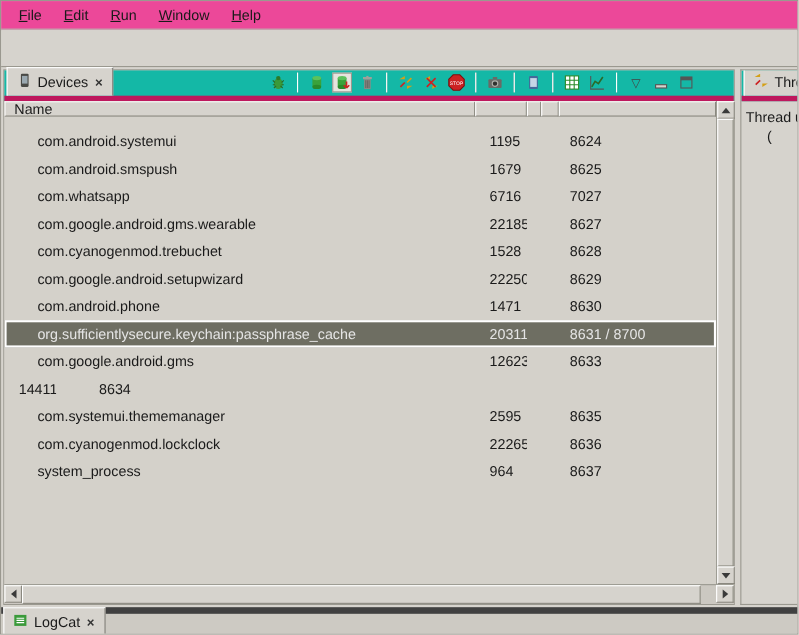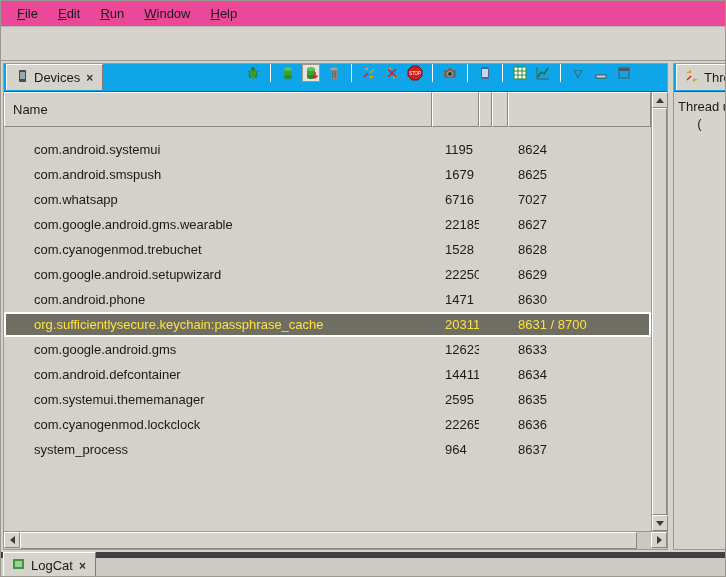--- a/index.html
+++ b/index.html
@@ -8,46 +8,46 @@
 
   
   .menubar { position:absolute; top:0; left:0; right:0; height:26px; display:flex; align-items:center; padding-left:6px; background:#ec4899; border-bottom:1px solid #bab7b0; }
   .menu-item { padding:4px 10px; cursor:default; }
   .toolbar-strip { position:absolute; top:27px; left:0; right:0; height:33px; background:#d6d3cd; border-bottom:1px solid #9a988f; }
 
   
   .devices-panel { position:absolute; top:62px; left:2px; width:665px; height:487px; background:#d6d3cd; border:1px solid #9a988f; }
   .threads-panel { position:absolute; top:62px; left:672px; right:0; height:487px; background:#d6d3cd; border:1px solid #9a988f; border-right:none; overflow:hidden; }
 
-  .tabbar { height:28px; display:flex; align-items:flex-start; background:#0ea5e9; border-bottom:1px solid #be185d; }
+  .tabbar { height:28px; display:flex; align-items:flex-end; background:#14b8a6; border-bottom:5px solid #be185d; }
   .tab { display:inline-flex; align-items:center; gap:5px; height:26px; padding:0 8px; background:#d6d3cd;
          border-top:1px solid #fff; border-left:1px solid #fff; border-right:1px solid #7e7c76; margin-left:2px; white-space:nowrap; }
   .tab .close { font-weight:bold; font-size:12px; color:#333; padding:0 1px; cursor:default; }
 
   .panel-toolbar { margin-left:auto; display:flex; align-items:center; gap:5px; padding-right:34px; padding-bottom:3px; }
   .ticon { width:18px; height:18px; display:flex; align-items:center; justify-content:center; }
   .ticon.pressed { background:#e6e4de; border:1px solid #9a988f; }
   .sep { width:1px; height:18px; background:#9a988f; border-right:1px solid #fff; margin:0 3px; }
   .glyph { font-family:"DejaVu Sans", sans-serif; font-size:11px; color:#444; }
 
   
   .table-wrap { position:absolute; top:28px; left:0; right:0; bottom:18px; display:flex; }
   .table-main { flex:1; display:flex; flex-direction:column; overflow:hidden; background:#d4d1ca; }
-  .thead { height:35px; display:flex; background:#d6d3cd; flex:0 0 auto; }
+  .thead { height:14px; display:flex; background:#d6d3cd; flex:0 0 auto; }
   .hcell { border-top:1px solid #fff; border-left:1px solid #fff; border-right:1px solid #8a887f; border-bottom:1px solid #8a887f; display:flex; align-items:center; padding-left:8px; overflow:hidden; }
   .w-name { width:428px; } .w-pid { width:47px; } .w-ca { width:13px; } .w-cb { width:16px; } .w-port { flex:1; }
 
   .tbody { flex:1; padding-top:10px; overflow:hidden; }
   .row { height:25px; display:flex; align-items:center; }
   .row .cell { overflow:hidden; white-space:nowrap; }
   .cell.name { width:428px; padding-left:30px; }
   .cell.pid  { width:47px; padding-left:13px; }
   .cell.ca   { width:13px; } .cell.cb { width:16px; }
   .cell.port { flex:1; padding-left:10px; }
-  .row.selected { background:#6e6e62; color:#fde047; outline:2px solid #ffffff; outline-offset:-2px; }
+  .row.selected { background:#6e6e62; color:#e5e5e5; outline:2px solid #ffffff; outline-offset:-2px; }
 
   
   .vscroll { width:16px; display:flex; flex-direction:column; background:#cbc8c1; border-left:1px solid #9a988f; }
   .hscroll { position:absolute; left:0; right:0; bottom:0; height:18px; display:flex; background:#cbc8c1; border-top:1px solid #9a988f; }
   .sbtn { width:16px; height:16px; flex:0 0 auto; background:#d6d3cd; border:1px solid #8a887f; border-top-color:#fff; border-left-color:#fff; display:flex; align-items:center; justify-content:center; }
   .vthumb { flex:1; background:#d6d3cd; border:1px solid #8a887f; border-top-color:#fff; border-left-color:#fff; }
   .hthumb { flex:1; margin-right:14px; background:#d6d3cd; border:1px solid #8a887f; border-top-color:#fff; border-left-color:#fff; }
   .tri-up   { width:0; height:0; border-left:4px solid transparent; border-right:4px solid transparent; border-bottom:5px solid #3a3a3a; }
   .tri-down { width:0; height:0; border-left:4px solid transparent; border-right:4px solid transparent; border-top:5px solid #3a3a3a; }
   .tri-left { width:0; height:0; border-top:4px solid transparent; border-bottom:4px solid transparent; border-right:5px solid #3a3a3a; }
@@ -253,21 +253,20 @@
     <div class="cell port">8631 / 8700</div>
   </div>
             <div class="row">
     <div class="cell name">com.google.android.gms</div>
     <div class="cell pid">12623</div>
     <div class="cell ca"></div>
     <div class="cell cb"></div>
     <div class="cell port">8633</div>
   </div>
             <div class="row">
-    <div class="cell name">com.android.defcontainer</div>
     <div class="cell pid">14411</div>
     <div class="cell ca"></div>
     <div class="cell cb"></div>
     <div class="cell port">8634</div>
   </div>
             <div class="row">
     <div class="cell name">com.systemui.thememanager</div>
     <div class="cell pid">2595</div>
     <div class="cell ca"></div>
     <div class="cell cb"></div>

